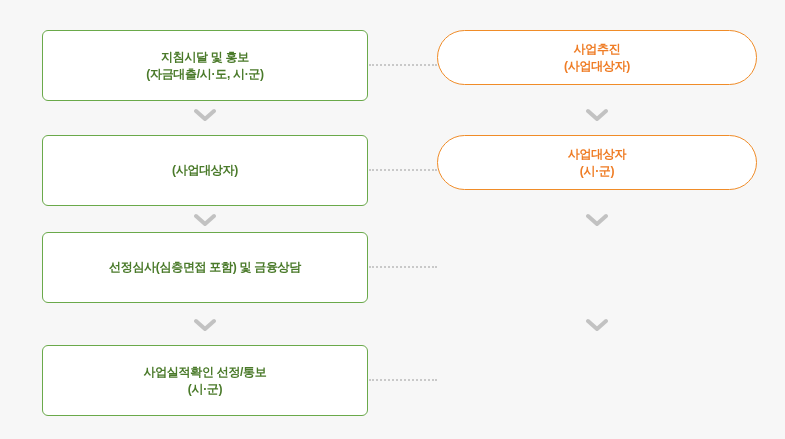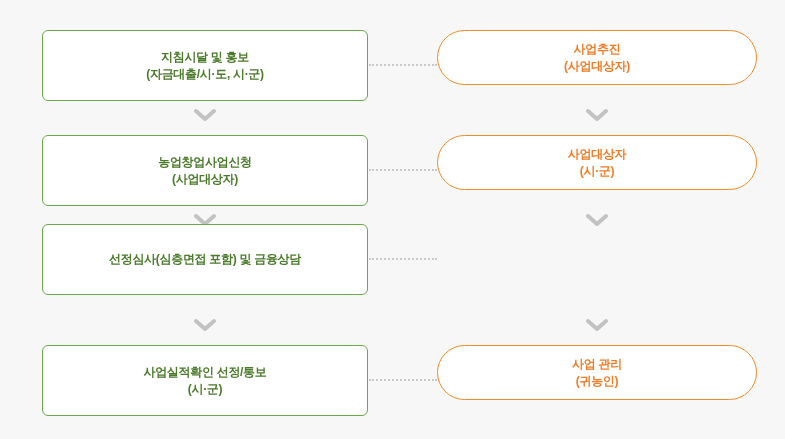--- a/index.html
+++ b/index.html
@@ -22,21 +22,21 @@
   }
 
   .flow-row {
     position: absolute;
     left: 0;
     width: 785px;
     height: 71px;
   }
   .flow-row.r0 { top: 30px; }
   .flow-row.r1 { top: 135px; }
-  .flow-row.r2 { top: 224px; }
+  .flow-row.r2 { top: 232px; }
   .flow-row.r3 { top: 345px; }
 
   .node {
     position: absolute;
     box-sizing: border-box;
     background: #ffffff;
     display: flex;
     align-items: center;
     justify-content: center;
     text-align: center;
@@ -117,21 +117,20 @@
   </div>
   <div class="v-arrow right-col a0">
     <svg width="22" height="14" viewBox="0 0 22 14">
         <path d="M2 3 L11 11 L20 3" fill="none" stroke="#c2c2c2" stroke-width="4" stroke-linecap="round" stroke-linejoin="round"></path>
       </svg>
   </div>
 
   <div class="flow-row r1">
     <div class="node left">
       <span>
-        <span>농업창업사업신청</span>
         <span class="line2">(사업대상자)</span>
       </span>
     </div>
     <div class="h-connector"></div>
     <div class="node right">
       <span>
         <span>사업대상자</span>
         <span class="line2">(시·군)</span>
       </span>
     </div>
@@ -169,21 +168,15 @@
   </div>
 
   <div class="flow-row r3">
     <div class="node left">
       <span>
         <span>사업실적확인 선정/통보</span>
         <span class="line2">(시·군)</span>
       </span>
     </div>
     <div class="h-connector"></div>
-    <div class="node right">
-      <span>
-        <span>사업 관리</span>
-        <span class="line2">(귀농인)</span>
-      </span>
-    </div>
   </div>
 
 </div>
 
 </body></html>

